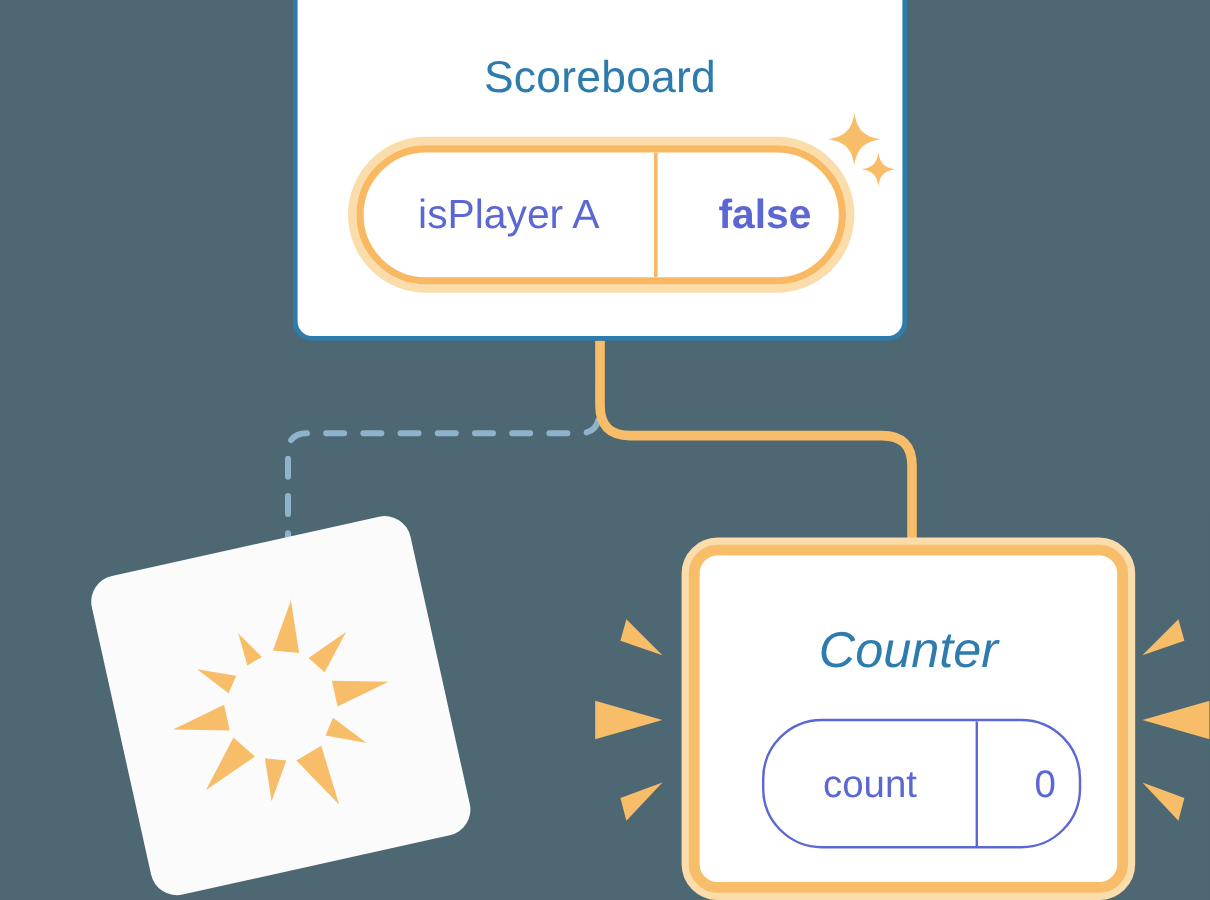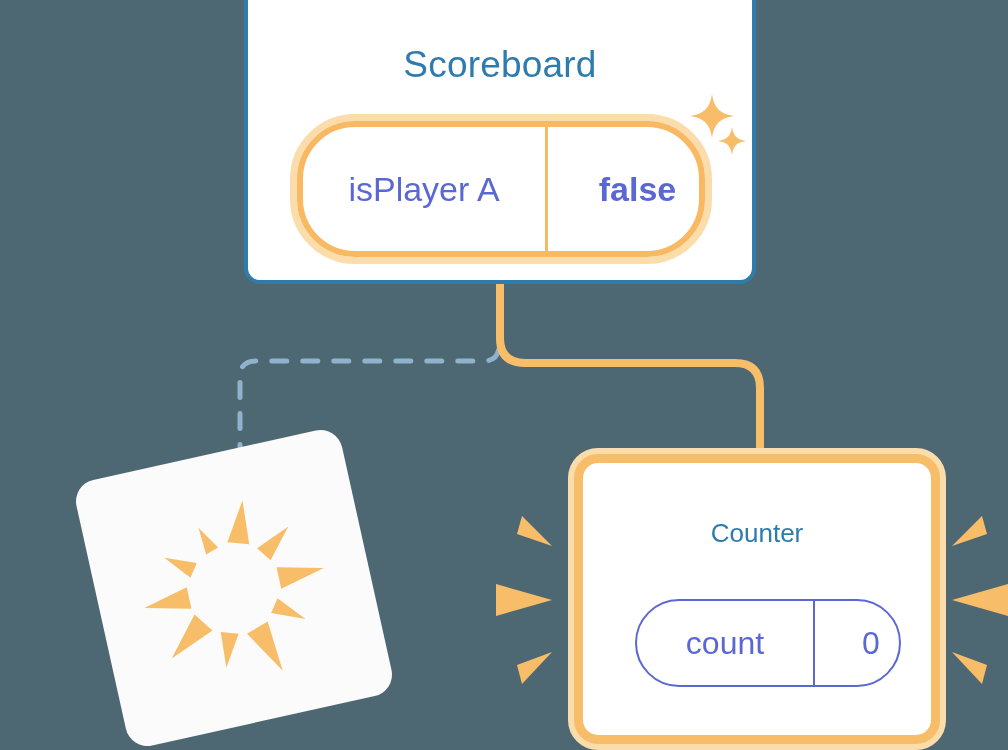--- a/index.html
+++ b/index.html
@@ -57,21 +57,21 @@
     letter-spacing: 0.2px;
     font-weight: 400;
   }
 
   
   #scoreboard-pill-wrap {
     position: absolute;
     left: 42px;
     top: 114px;
     width: 422px;
-    height: 150px;
+    height: 130px;
   }
   .pill-glow {
     position: absolute;
     left: 0; top: 0;
     width: 100%; height: 100%;
     border: 7px solid #fbdcab;
     border-radius: 65px;
     box-sizing: border-box;
   }
   .pill-core {
@@ -158,28 +158,29 @@
     box-sizing: border-box;
     background: #ffffff;
   }
   #counter-title {
     position: absolute;
     left: 0;
     top: 55px;
     width: 100%;
     text-align: center;
     color: #2e7cae;
-    font-size: 26px;
+    font-size: 42px;
+    font-style: italic;
   }
   #counter-pill {
     position: absolute;
     left: 52px;
     top: 136px;
     width: 266px;
-    height: 88px;
+    height: 108px;
     border: 2px solid #5b68d4;
     border-radius: 50px;
     box-sizing: border-box;
     background: #fff;
     display: flex;
     align-items: stretch;
     overflow: hidden;
     justify-content: flex-end;
   }
   #counter-pill .pill-key {

